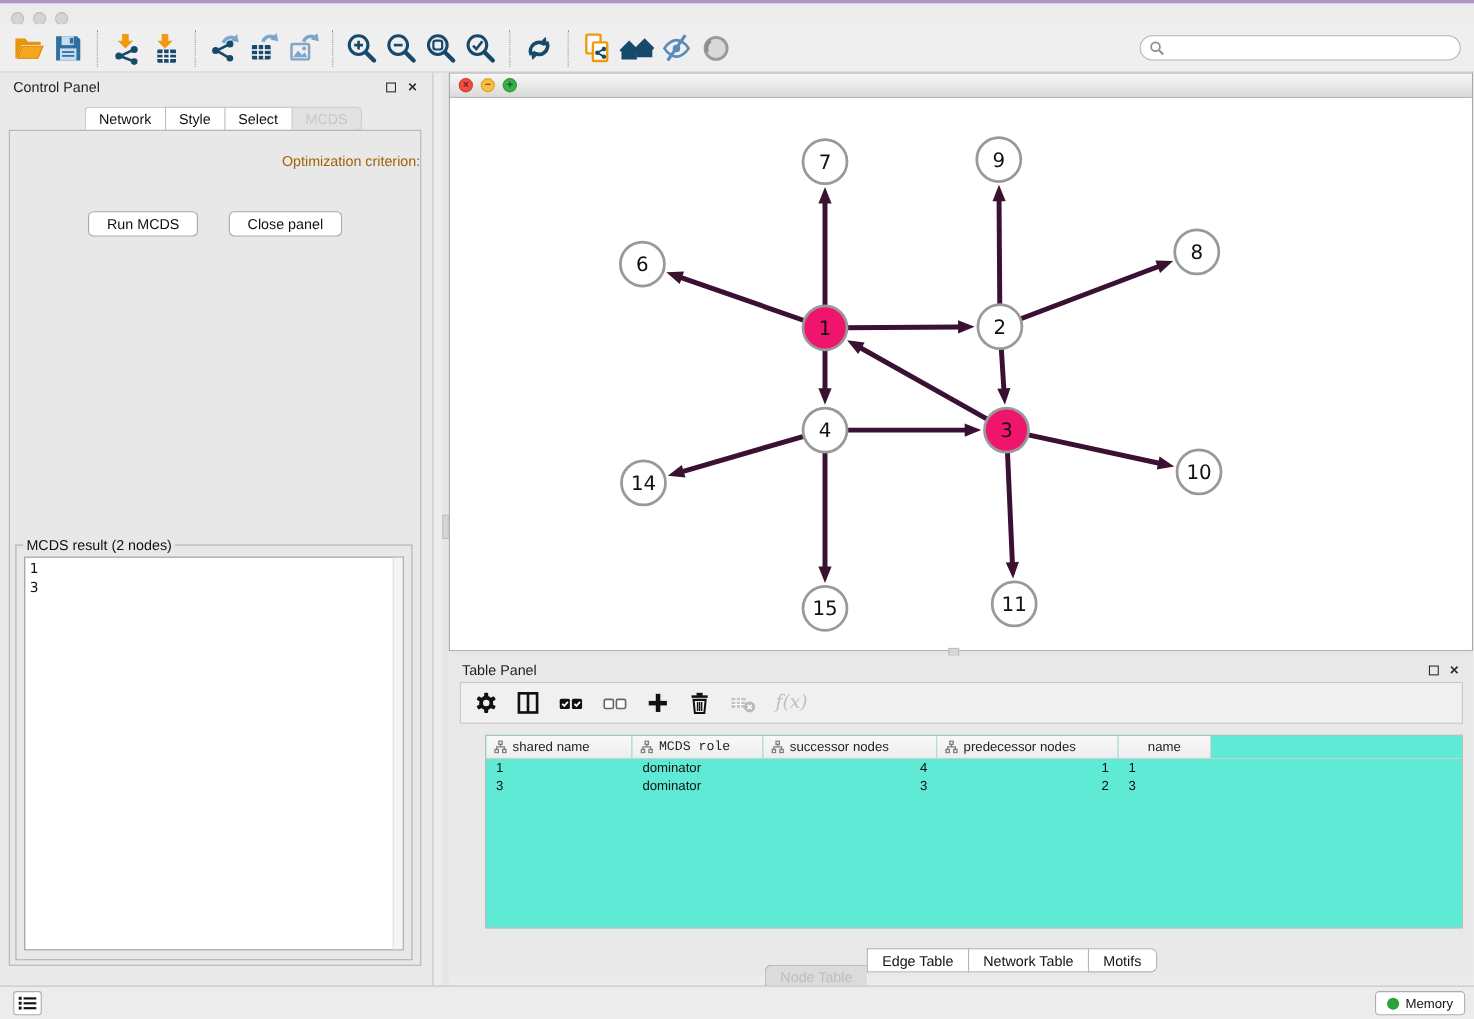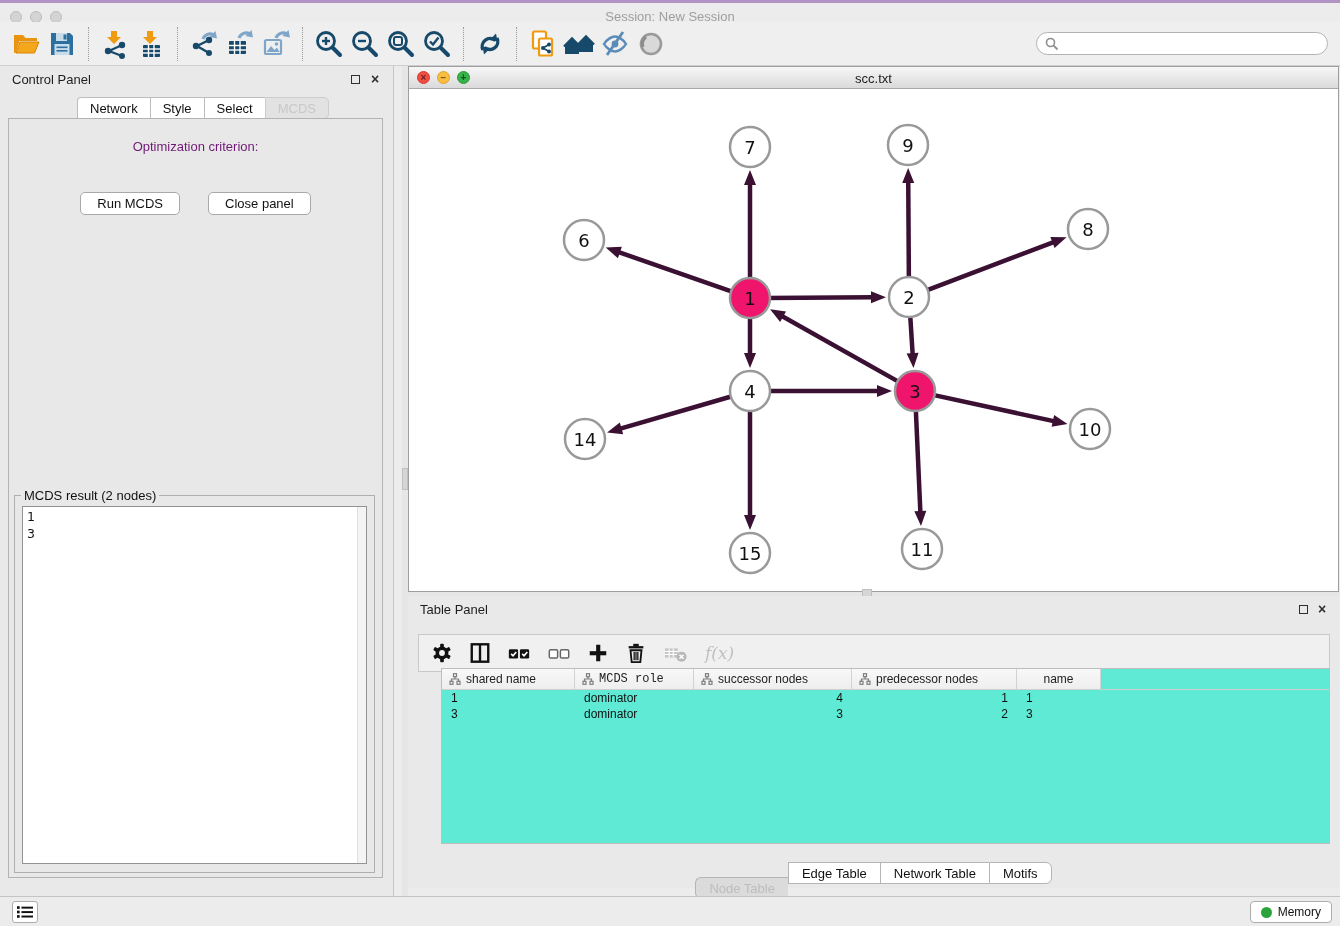--- a/index.html
+++ b/index.html
@@ -28,21 +28,21 @@
   .cp-header .panel-title { position:absolute; left:12px; top:6px; }
   .win-btn { position:absolute; top:7px; width:12px; height:12px; display:flex; align-items:center; justify-content:center; cursor:default; }
   .float-glyph { width:9px; height:9px; border:1.5px solid #2F2F2F; }
   .close-glyph { font-size:14px; font-weight:700; color:#2F2F2F; line-height:10px; }
   .cp-tabs { left:77px; top:31px; height:22px; display:flex; }
   .ctab { font-size:13px; color:#111; background:#fff; border:1px solid #BDBDBD; border-right:none; padding:0 12px; display:flex; align-items:center; }
   .ctab:first-child { border-radius:4px 0 0 0; }
   .ctab:last-child { border-right:1px solid #C9C9C9; border-radius:0 5px 5px 0; }
   .ctab.sel { background:#E2E2E2; color:#C8C8C8; border-color:#CDCDCD; }
   .cp-content { left:8px; right:10px; top:52px; bottom:18px; border:1px solid #B3B3B3; background:#E8E8E8; }
-  .opt-label { left:0; top:20px; width:100%; text-align:center; font-size:13px; color:#701a75; }
+  .opt-label { left:0; top:20px; width:100%; text-align:right; font-size:13px; color:#a16207; }
   .opt-select { left:36px; top:41px; width:310px; height:23px; background:#fff; border:1px solid #ABABAB; border-radius:4px; display:flex; align-items:center; padding:0 6px 0 12px; font-size:13px; color:#111; }
   .opt-select .sel-text { flex:1 1 auto; }
   .stepper { width:11px; display:flex; flex-direction:column; align-items:center; gap:1px; }
   .stepper i { width:0; height:0; border-left:4px solid transparent; border-right:4px solid transparent; }
   .step-up { border-bottom:5px solid #4A4A4A; }
   .step-down { border-top:5px solid #4A4A4A; }
   .cp-buttons { left:0; top:73px; width:100%; display:flex; justify-content:center; gap:28px; }
   .cp-btn { font-family:"Liberation Sans",sans-serif; font-size:13px; color:#111; background:#fff; border:1px solid #A9A9A9; border-radius:5px; height:23px; padding:0 16px; }
   .result-box { left:5px; right:7px; top:376px; bottom:4px; border:1px solid #AFAFAF; }
   .result-legend { position:absolute; top:-8px; left:6px; background:#E8E8E8; padding:0 3px; font-size:13px; color:#111; }
@@ -63,21 +63,21 @@
   
   .v-gutter { left:402px; top:66px; width:6px; height:830px; background:#E6E6E6; }
   .v-handle { position:absolute; left:0; top:402px; width:6px; height:22px; background:#D6D6D6; border:1px solid #BFBFBF; }
   .h-gutter { left:408px; top:592px; width:931px; height:4px; background:#E6E6E6; }
   .h-handle { position:absolute; left:454px; top:-3px; width:10px; height:8px; background:#D6D6D6; border:1px solid #BFBFBF; }
 
   
   .table-panel { left:408px; top:596px; width:931px; height:292px; background:#E9E9E9; }
   .tp-header { left:0; top:0; width:100%; height:26px; }
   .tp-header .panel-title { position:absolute; left:12px; top:6px; }
-  .tp-toolbar { left:10px; right:9px; top:38px; height:38px; background:#F0F0F0; border:1px solid #C9C9C9; display:flex; align-items:center; gap:16px; padding:0 12px; }
+  .tp-toolbar { left:10px; right:9px; top:24px; height:38px; background:#F0F0F0; border:1px solid #C9C9C9; display:flex; align-items:center; gap:16px; padding:0 12px; }
   .tpi { display:flex; align-items:center; justify-content:center; }
   .fx-label { font-family:"DejaVu Serif",serif; font-style:italic; font-size:17px; color:#C0C0C0; }
   .tp-table { left:10px; right:9px; top:72px; height:176px; background:#5eead4; border:1px solid #BDBDBD; overflow:hidden;margin-left:23px; }
   .thead { display:flex; height:21px; border-bottom:1px solid #CFCFCF; }
   .th { background:linear-gradient(#F8F8F8,#EEEEEE); border-right:1px solid #D2D2D2; font-size:12px; color:#222; display:flex; align-items:center; gap:5px; padding-left:7px; }
   .th.center { justify-content:center; padding-left:0; }
   .trow { display:flex; height:16px; }
   .td { font-size:12px; color:#111; line-height:16px; padding:0 9px; white-space:nowrap; overflow:hidden; }
   .td.right { text-align:right; }
   .tp-tabs { left:0; top:266px; width:100%; display:flex; justify-content:center; }
@@ -95,21 +95,20 @@
 </style>
 </head>
 <body>
 
 <div class="abs titlebar">
   <div class="abs tl-group">
     <span class="tl"></span>
     <span class="tl"></span>
     <span class="tl"></span>
   </div>
-  <div class="abs app-title">Session: New Session</div>
 </div>
 
 <div class="abs toolbar">
   <div class="tbi">
     <svg width="30" height="30" viewBox="0 0 30 30">
         <path d="M3 6h9l2.5 3H26v3H8.5L4.5 24H3z" fill="#E9940F"></path>
         <path d="M5 24l4-11h19l-4.5 11z" fill="#F4A71B" stroke="#D98508" stroke-width="1"></path>
       </svg>
   </div>
   <div class="tbi">
@@ -306,21 +305,20 @@
     <div class="v-handle"></div>
   </div>
 
 <div class="abs network-window">
   <div class="abs nw-titlebar">
     <div class="abs nw-lights">
       <span class="light red">×</span>
       <span class="light yellow">−</span>
       <span class="light green">+</span>
     </div>
-    <div class="abs nw-title">scc.txt</div>
   </div>
   <div class="abs nw-canvas">
     <svg width="929" height="502" viewBox="0 0 929 502">
         <g>
           <line x1="341" y1="193" x2="341" y2="94" stroke="#3A1033" stroke-width="4.5"></line>
           <path d="M341 81L347 96L335 96Z" fill="#3A1033"></path>
         </g>
         <g>
           <line x1="325.8954313260737" y1="203.72250010188117" x2="208.9852795163342" y2="162.87437477076736" stroke="#3A1033" stroke-width="4.5"></line>
           <path d="M196.71281746876906 158.5864061035458L212.85241306236955 157.86984900530985L208.8942881387804 169.19827551075457Z" fill="#3A1033"></path>

